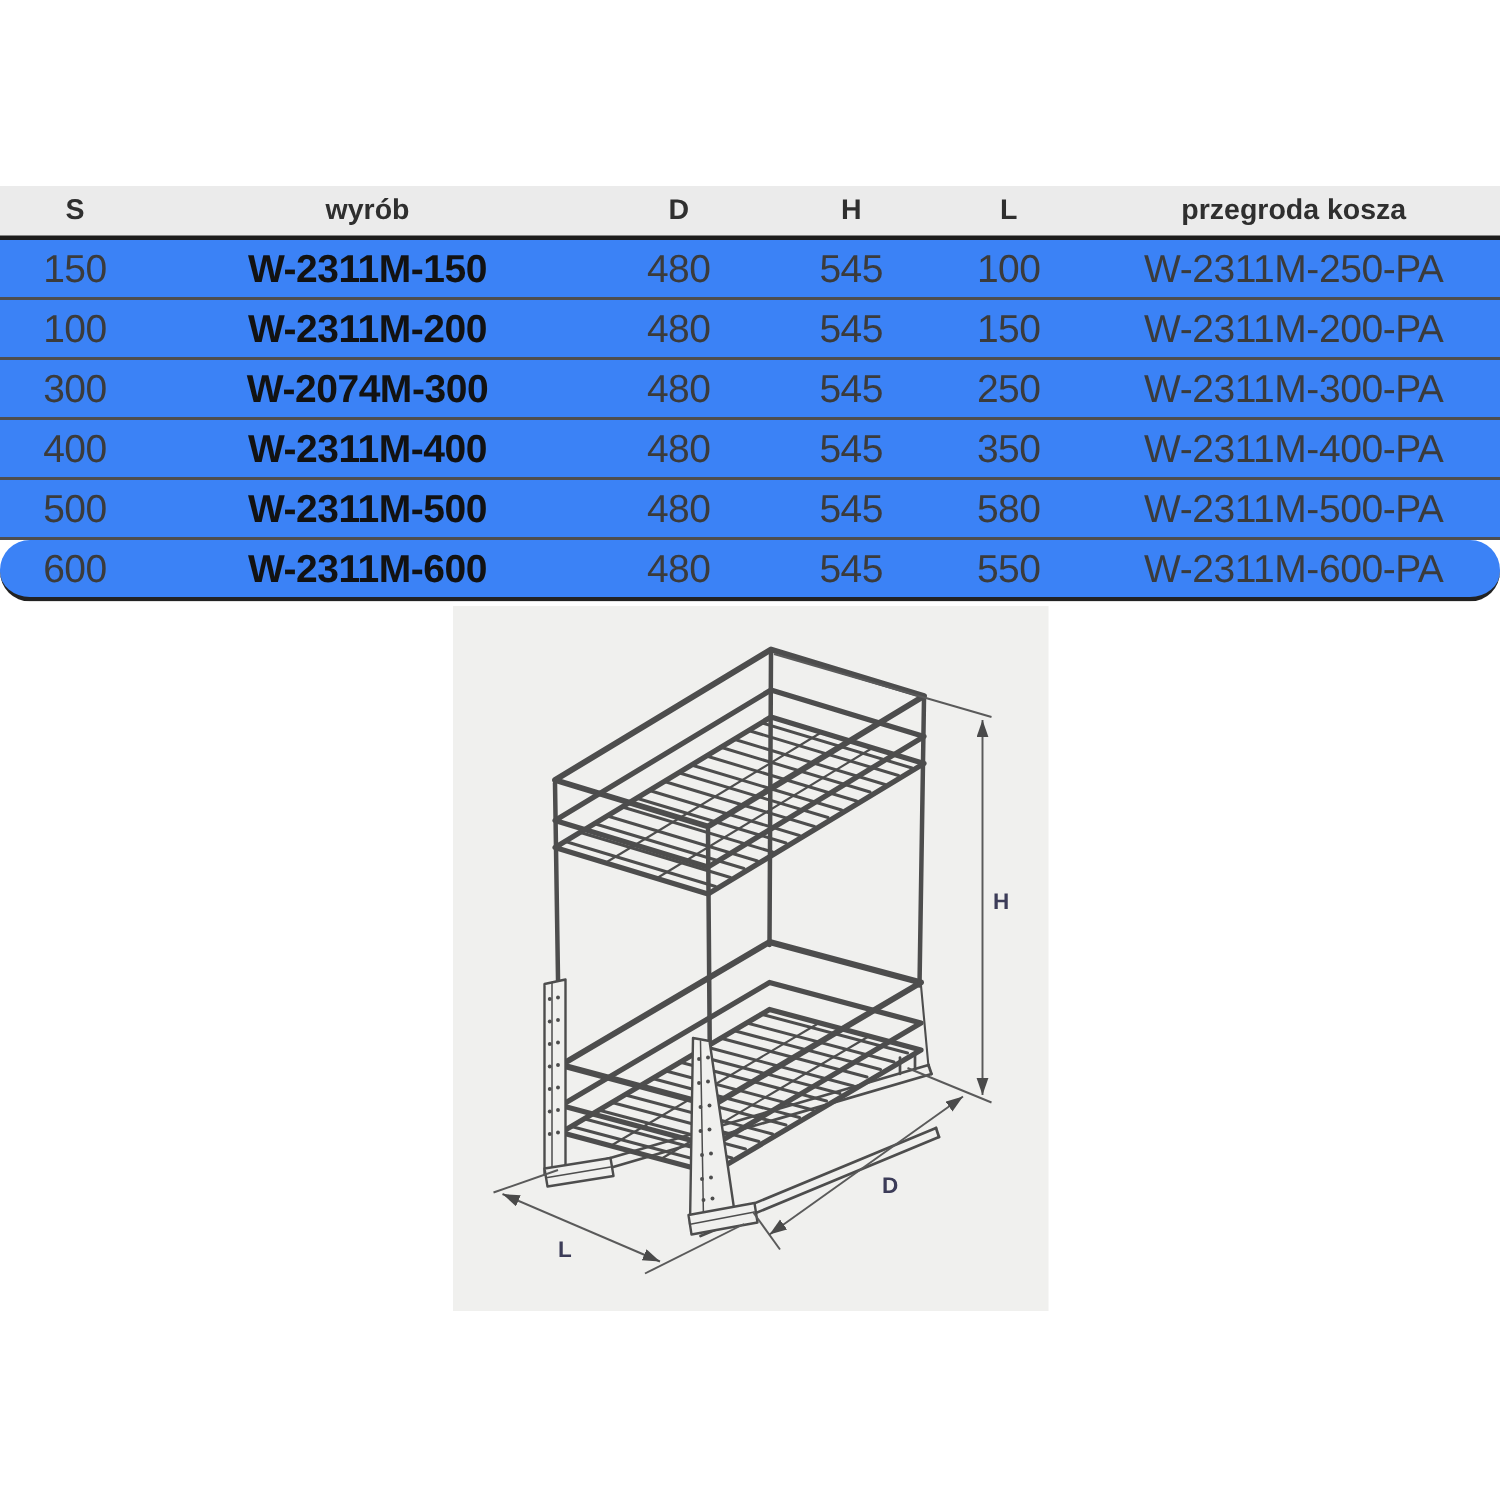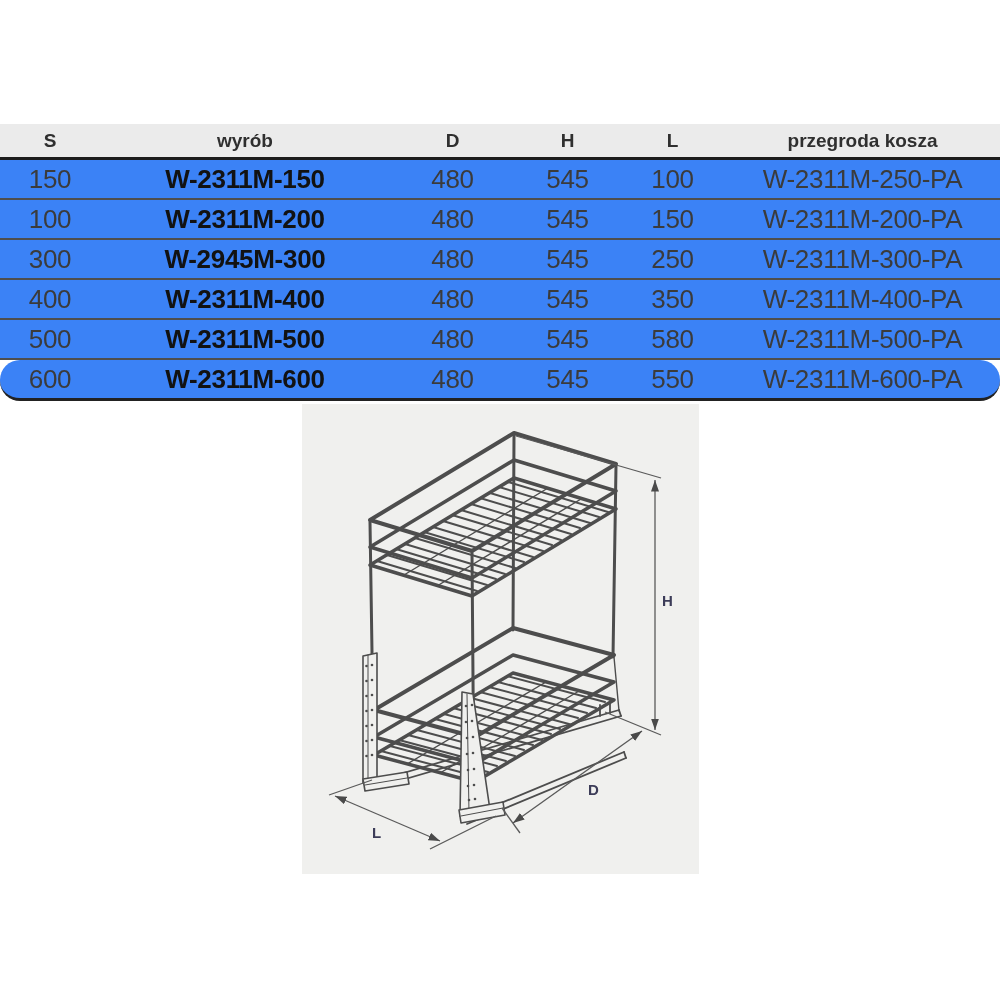--- a/index.html
+++ b/index.html
@@ -70,21 +70,21 @@
         <div class="trow">
           <div class="cell col-s">100</div>
           <div class="cell col-wyrob">W-2311M-200</div>
           <div class="cell col-d">480</div>
           <div class="cell col-h">545</div>
           <div class="cell col-l">150</div>
           <div class="cell col-przegroda">W-2311M-200-PA</div>
         </div>
         <div class="trow">
           <div class="cell col-s">300</div>
-          <div class="cell col-wyrob">W-2945M-300</div>
+          <div class="cell col-wyrob">W-2074M-300</div>
           <div class="cell col-d">480</div>
           <div class="cell col-h">545</div>
           <div class="cell col-l">250</div>
           <div class="cell col-przegroda">W-2311M-300-PA</div>
         </div>
         <div class="trow">
           <div class="cell col-s">400</div>
           <div class="cell col-wyrob">W-2311M-400</div>
           <div class="cell col-d">480</div>
           <div class="cell col-h">545</div>

